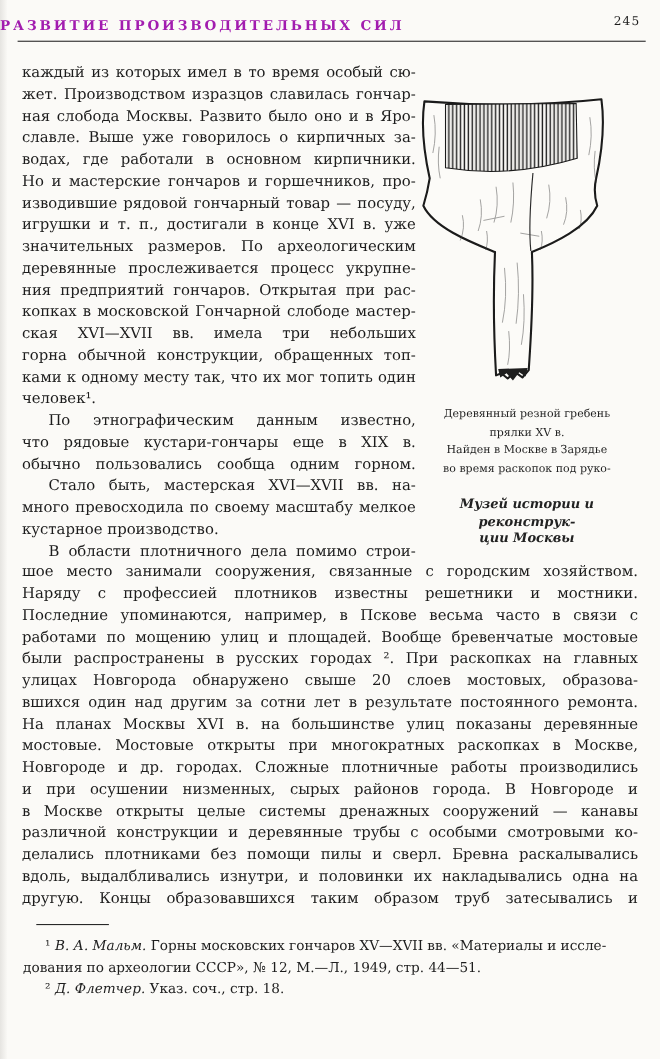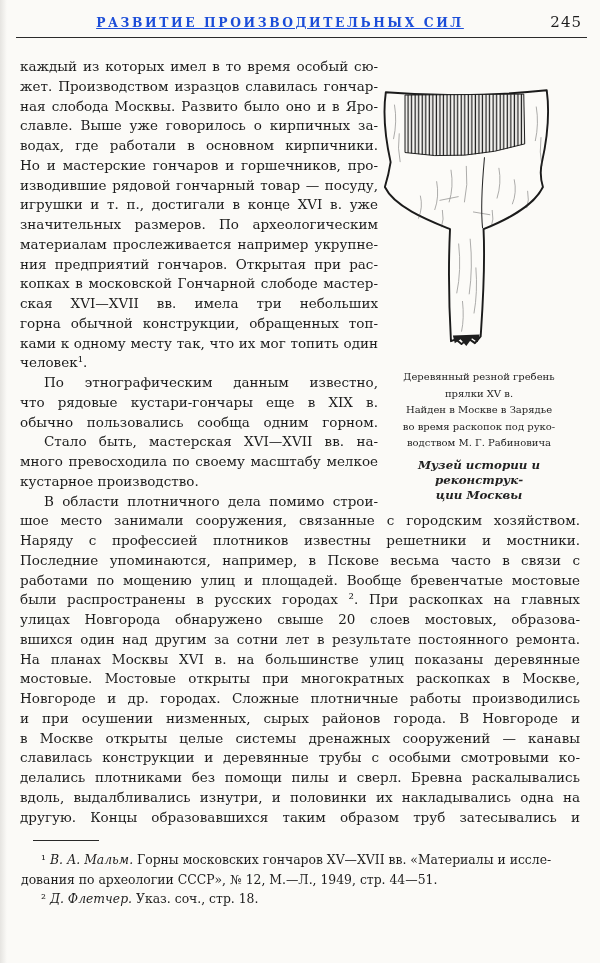--- a/index.html
+++ b/index.html
@@ -3,36 +3,36 @@
 <meta charset="utf-8">
 <style>
   html,body{margin:0;padding:0;background:#e8e6e2;}
   .page{
     position:relative;width:600px;height:963px;margin:0 auto;
     background:#fbfaf7;color:#1c1c1c;overflow:hidden;
     font-family:"DejaVu Serif","Liberation Serif",serif;
   }
   .page::before{content:"";position:absolute;left:0;top:0;bottom:0;width:7px;
     background:linear-gradient(90deg,rgba(40,35,30,.10),rgba(40,35,30,0));pointer-events:none;}
-  .running-head{position:absolute;top:15px;left:0;right:40px;text-align:center;
-    font-size:12.3px;font-weight:bold;letter-spacing:2.6px;color:#1d4ed8;text-decoration:underline;}
-  .folio{position:absolute;top:13px;right:18px;font-size:15px;color:#1d1d1d;letter-spacing:1px;}
+  .running-head{position:absolute;top:15px;left:0;right:40px;
+    font-size:12.3px;font-weight:bold;letter-spacing:2.6px;color:#a21caf;}
+  .folio{position:absolute;top:13px;right:18px;font-size:11px;color:#1d1d1d;letter-spacing:1px;}
   .head-rule{position:absolute;top:37px;left:16px;right:13px;border-top:1.7px solid #2b2b2b;}
   .content{position:absolute;top:57px;left:20px;right:20px;}
   .top-flex{display:flex;}
   .col-left{width:358px;}
   .col-right{width:202px;position:relative;}
   .tline{font-size:13.5px;line-height:19.75px;height:19.75px;white-space:normal;
     text-align:justify;text-align-last:justify;overflow:visible;}
   .tline.end{text-align:left;text-align-last:left;}
   .tline.ind{padding-left:24px;}
   .wide .tline{}
   .figure-wrap{margin:9px 0 0 4px;}
   .caption{margin-top:11px;text-align:center;font-size:10px;line-height:16.6px;color:#1e1e1e;padding:0 2px;}
-  .credit{margin-top:6px;text-align:center;font-size:11.8px;line-height:15.2px;
+  .credit{margin-top:16px;text-align:center;font-size:11.8px;line-height:15.2px;
     font-style:italic;font-weight:bold;color:#222;padding:0 8px;}
   .fn-rule{width:66px;border-top:1.5px solid #282828;margin:13px 0 9px 13px;}
   .footnotes{margin-left:1px;margin-right:2px;font-size:12.4px;line-height:19.3px;color:#1d1d1d;}
   .fnote .first{display:block;text-indent:20px;}
   .fnote .cont{display:block;}
   .it{font-style:italic;}
 </style>
 </head>
 <body>
 
@@ -48,21 +48,21 @@
       <div class="col-left" id="narrow-col">
           <div class="tline">каждый из которых имел в то время особый сю-</div>
           <div class="tline">жет. Производством изразцов славилась гончар-</div>
           <div class="tline">ная слобода Москвы. Развито было оно и в Яро-</div>
           <div class="tline">славле. Выше уже говорилось о кирпичных за-</div>
           <div class="tline">водах, где работали в основном кирпичники.</div>
           <div class="tline">Но и мастерские гончаров и горшечников, про-</div>
           <div class="tline">изводившие рядовой гончарный товар — посуду,</div>
           <div class="tline">игрушки и т. п., достигали в конце XVI в. уже</div>
           <div class="tline">значительных размеров. По археологическим</div>
-          <div class="tline">материалам прослеживается например укрупне-</div>
+          <div class="tline">деревянные прослеживается процесс укрупне-</div>
           <div class="tline">ния предприятий гончаров. Открытая при рас-</div>
           <div class="tline">копках в московской Гончарной слободе мастер-</div>
           <div class="tline">ская XVI—XVII вв. имела три небольших</div>
           <div class="tline">горна обычной конструкции, обращенных топ-</div>
           <div class="tline">ками к одному месту так, что их мог топить один</div>
           <div class="tline end">человек¹.</div>
           <div class="tline ind">По этнографическим данным известно,</div>
           <div class="tline">что рядовые кустари-гончары еще в XIX в.</div>
           <div class="tline">обычно пользовались сообща одним горном.</div>
           <div class="tline ind">Стало быть, мастерская XVI—XVII вв. на-</div>
@@ -120,21 +120,20 @@
             </g>
 
             <path d="M74,281 L102,280 L100,288 L94,284 L88,292 L82,285 L76,289 Z" fill="#1e1e1e"></path>
           </svg>
         </div>
         <div class="caption" id="caption">
             <div>Деревянный резной гребень</div>
             <div>прялки XV в.</div>
             <div>Найден в Москве в Зарядье</div>
             <div>во время раскопок под руко-</div>
-            <div>водством М. Г. Рабиновича</div>
           </div>
         <div class="credit" id="credit">
             <div>Музей истории и реконструк-</div>
             <div>ции Москвы</div>
           </div>
       </div>
     </div>
 
     <div class="wide" id="wide-col">
         <div class="tline">шое место занимали сооружения, связанные с городским хозяйством.</div>
@@ -142,21 +141,21 @@
         <div class="tline">Последние упоминаются, например, в Пскове весьма часто в связи с</div>
         <div class="tline">работами по мощению улиц и площадей. Вообще бревенчатые мостовые</div>
         <div class="tline">были распространены в русских городах ². При раскопках на главных</div>
         <div class="tline">улицах Новгорода обнаружено свыше 20 слоев мостовых, образова-</div>
         <div class="tline">вшихся один над другим за сотни лет в результате постоянного ремонта.</div>
         <div class="tline">На планах Москвы XVI в. на большинстве улиц показаны деревянные</div>
         <div class="tline">мостовые. Мостовые открыты при многократных раскопках в Москве,</div>
         <div class="tline">Новгороде и др. городах. Сложные плотничные работы производились</div>
         <div class="tline">и при осушении низменных, сырых районов города. В Новгороде и</div>
         <div class="tline">в Москве открыты целые системы дренажных сооружений — канавы</div>
-        <div class="tline">славилась конструкции и деревянные трубы с особыми смотровыми ко-</div>
+        <div class="tline">различной конструкции и деревянные трубы с особыми смотровыми ко-</div>
         <div class="tline">делались плотниками без помощи пилы и сверл. Бревна раскалывались</div>
         <div class="tline">вдоль, выдалбливались изнутри, и половинки их накладывались одна на</div>
         <div class="tline">другую. Концы образовавшихся таким образом труб затесывались и</div>
       </div>
 
     <div class="fn-rule"></div>
     <div class="footnotes" id="footnotes">
         <div class="fnote">
           <span class="first"><span>¹ </span><span class="it">В. А. Мальм.</span><span> Горны московских гончаров XV—XVII вв. «Материалы и иссле-</span></span>
           <span class="cont">дования по археологии СССР», № 12, М.—Л., 1949, стр. 44—51.</span>

